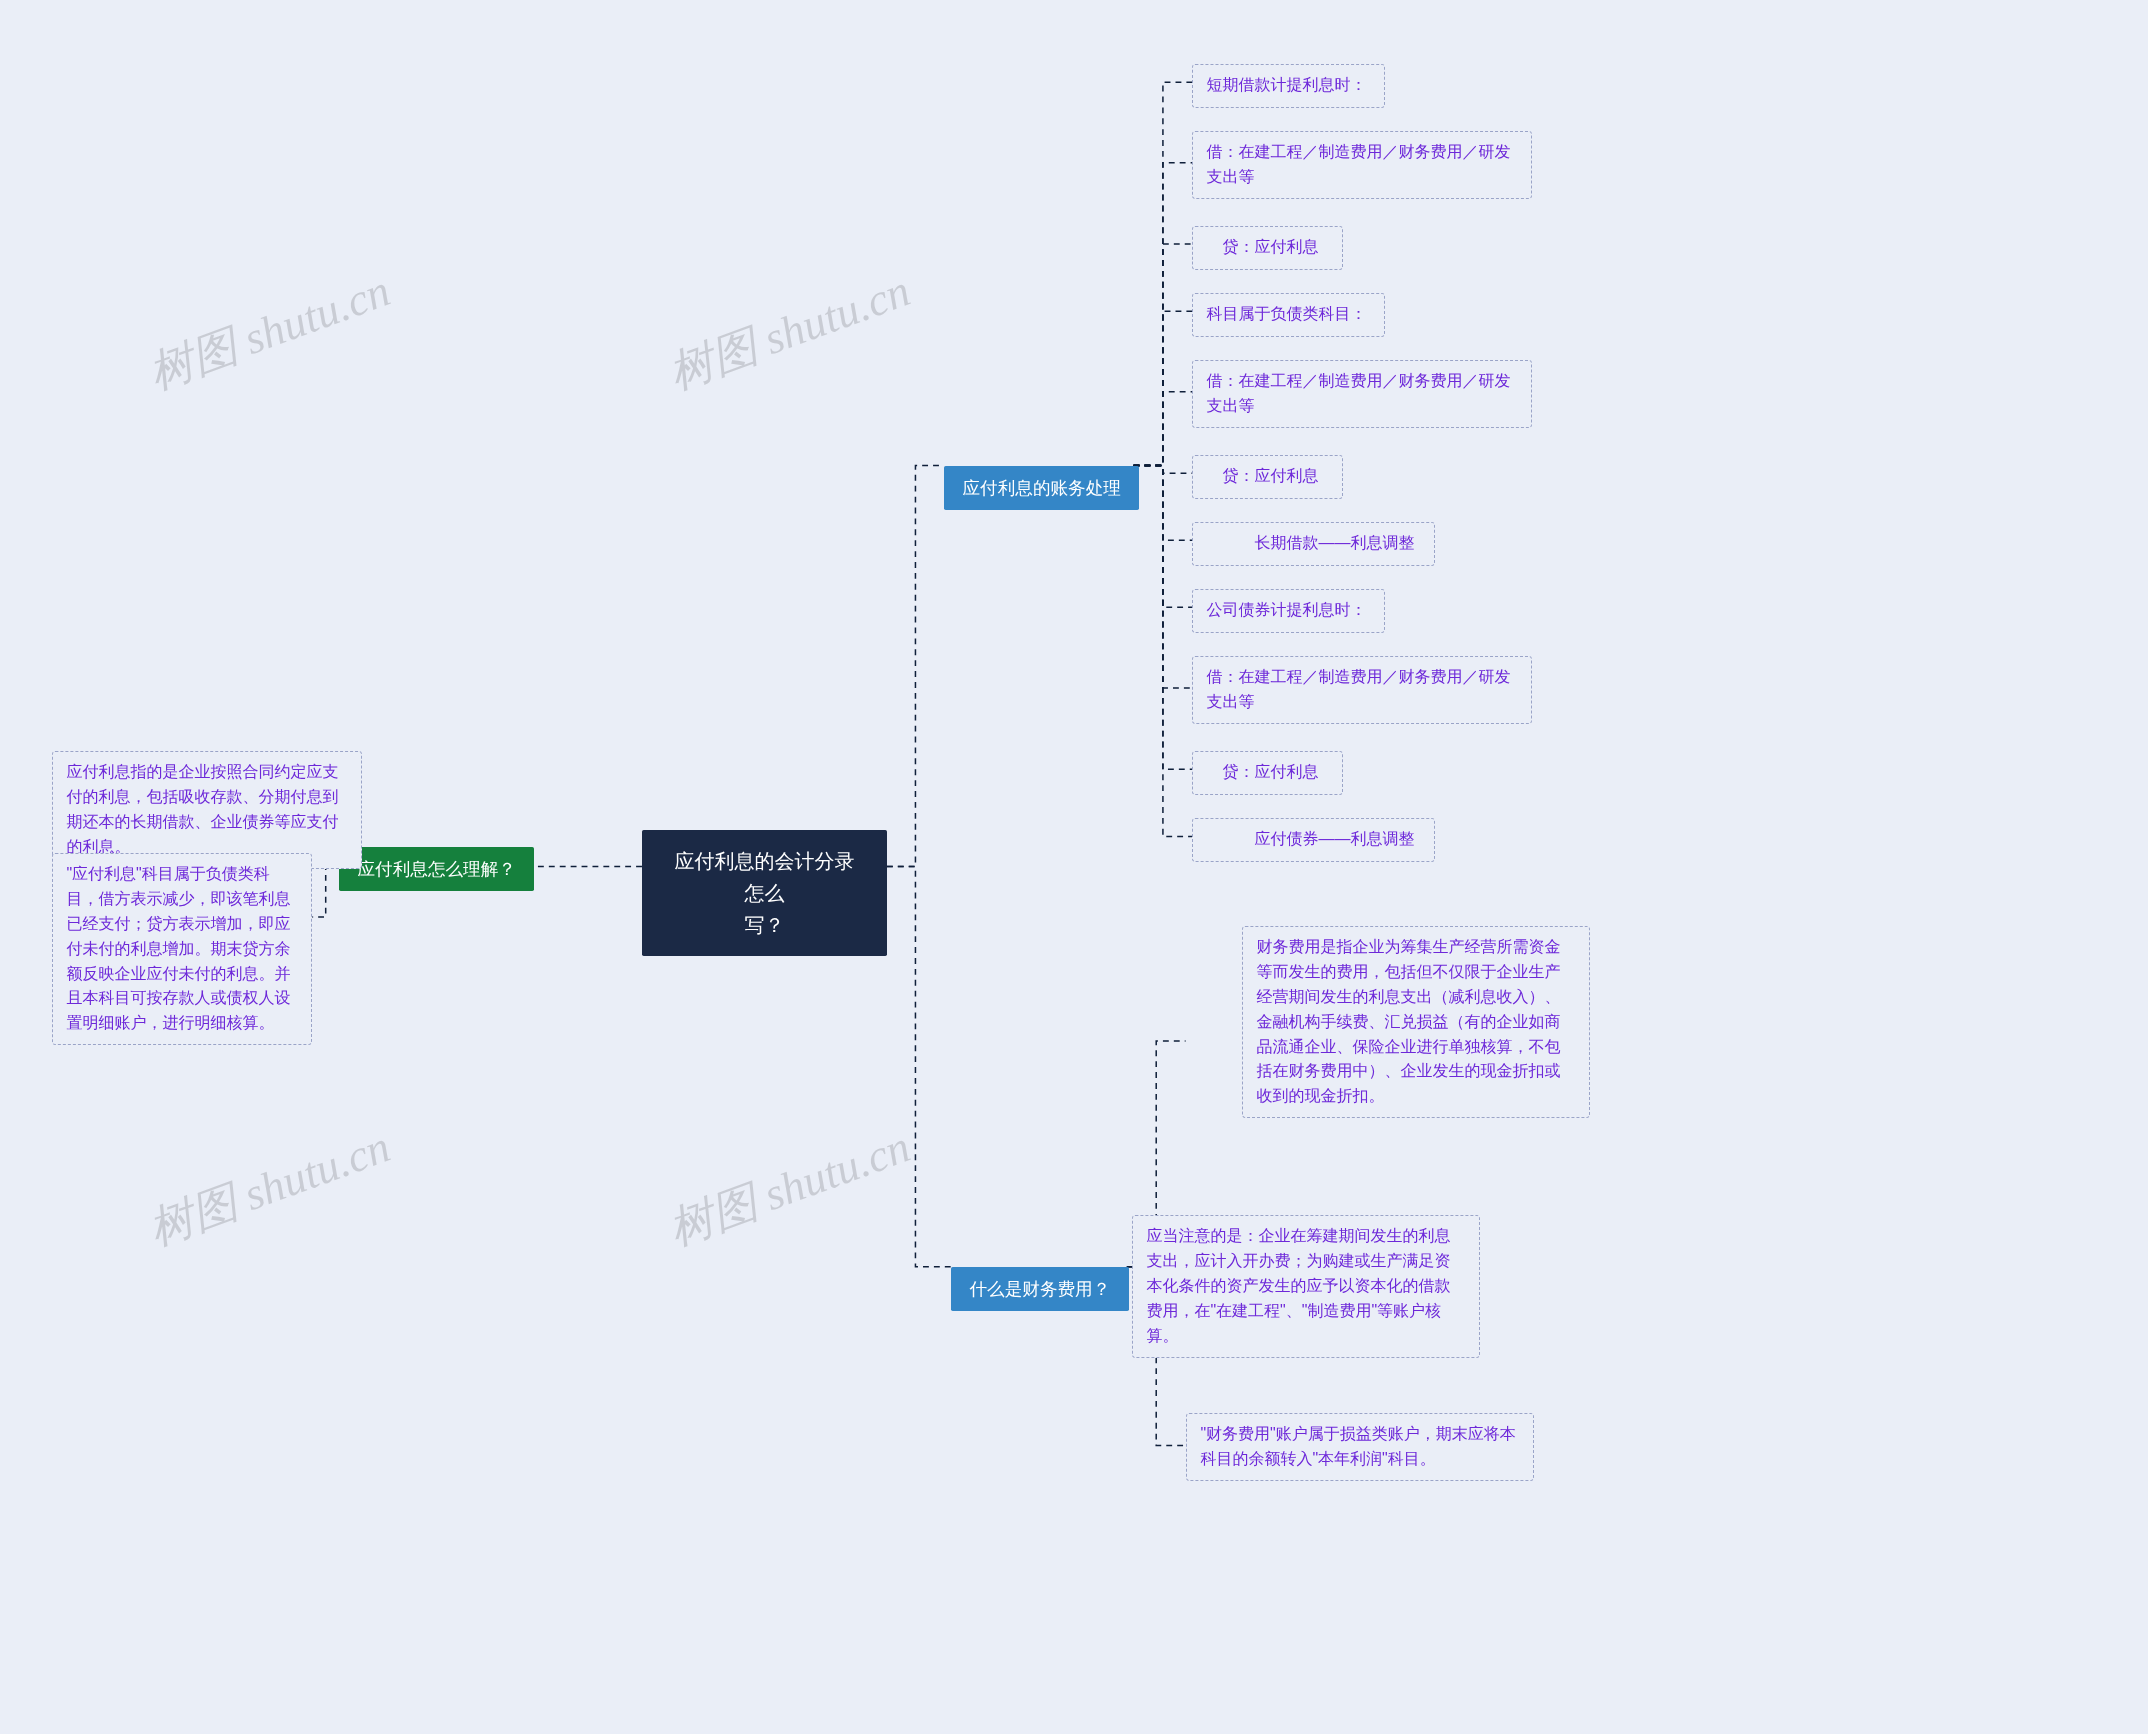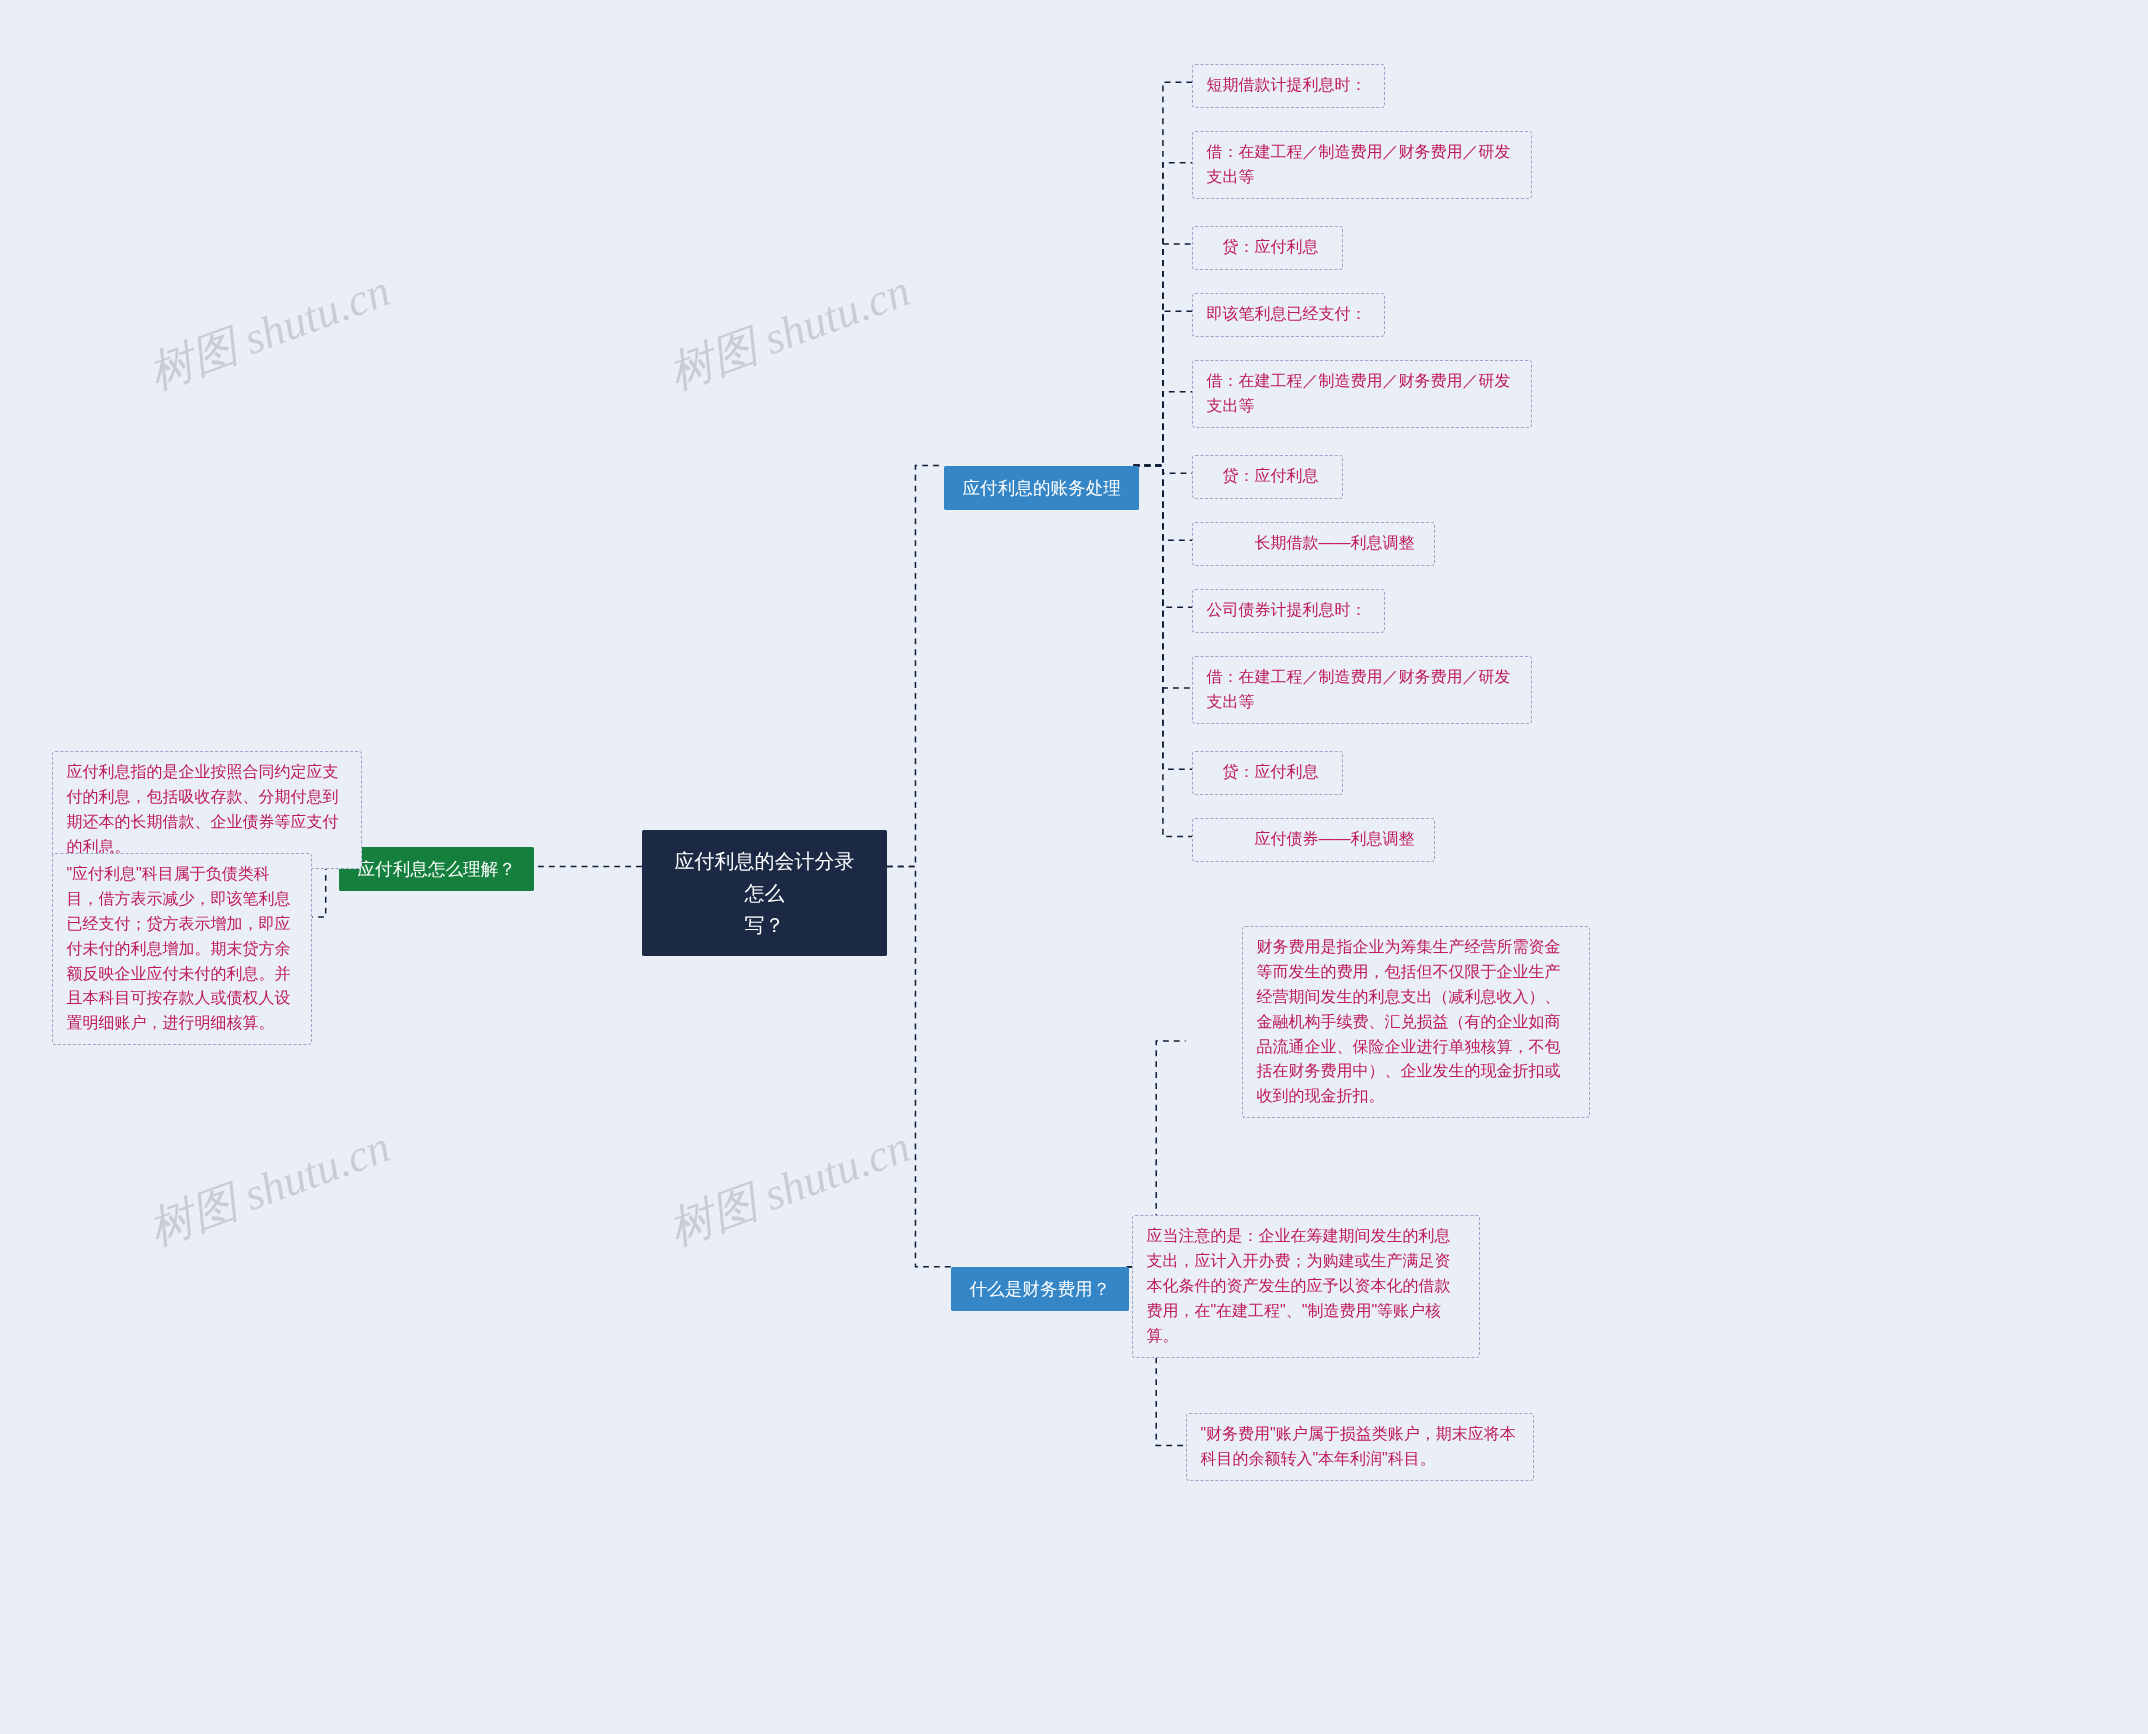--- a/index.html
+++ b/index.html
@@ -26,21 +26,21 @@
     font-size: 17.6px;
     padding: 10px 18.5px;
     border-radius: 1.7px;
     white-space: nowrap;
   }
   .b-left  { background: #15803d; }
   .b-right1 { background: #3486c7; }
   .b-right2 { background: #3486c7; }
   .leaf-node {
     background: #eaeef7;
-    color: #be185d;
+    color: #6d28d9;
     font-size: 16px;
     padding: 8.4px 13.4px;
     border: 1.7px dashed #9aa4c8;
     line-height: 1.55;
     border-radius: 3.4px;
   }
   svg.connectors {
     position: absolute;
     left: 0; top: 0;
     width: 2148px; height: 1734px;
@@ -114,21 +114,21 @@
   <span>"应付利息"科目属于负债类科目，借方表示减少，即该笔利息已经支付；贷方表示增加，即应付未付的利息增加。期末贷方余额反映企业应付未付的利息。并且本科目可按存款人或债权人设置明细账户，进行明细核算。</span>
 </div>
 
 <div class="node branch-node b-right1" style="left:944px; top:466px;">
   <span>应付利息的账务处理</span>
 </div>
 
 <div class="node leaf-node" style="left:1192px; top:64px;  width:193px;"><span>短期借款计提利息时：</span></div>
 <div class="node leaf-node" style="left:1192px; top:131px; width:340px;"><span>借：在建工程／制造费用／财务费用／研发支出等</span></div>
 <div class="node leaf-node" style="left:1192px; top:226px; width:151px;"><span>　贷：应付利息</span></div>
-<div class="node leaf-node" style="left:1192px; top:293px; width:193px;"><span>即该笔利息已经支付：</span></div>
+<div class="node leaf-node" style="left:1192px; top:293px; width:193px;"><span>科目属于负债类科目：</span></div>
 <div class="node leaf-node" style="left:1192px; top:360px; width:340px;"><span>借：在建工程／制造费用／财务费用／研发支出等</span></div>
 <div class="node leaf-node" style="left:1192px; top:455px; width:151px;"><span>　贷：应付利息</span></div>
 <div class="node leaf-node" style="left:1192px; top:522px; width:243px;"><span>　　　长期借款——利息调整</span></div>
 <div class="node leaf-node" style="left:1192px; top:589px; width:193px;"><span>公司债券计提利息时：</span></div>
 <div class="node leaf-node" style="left:1192px; top:656px; width:340px;"><span>借：在建工程／制造费用／财务费用／研发支出等</span></div>
 <div class="node leaf-node" style="left:1192px; top:751px; width:151px;"><span>　贷：应付利息</span></div>
 <div class="node leaf-node" style="left:1192px; top:818px; width:243px;"><span>　　　应付债券——利息调整</span></div>
 
 <div class="node branch-node b-right2" style="left:951px; top:1247px;margin-top:20px;">
   <span>什么是财务费用？</span>

